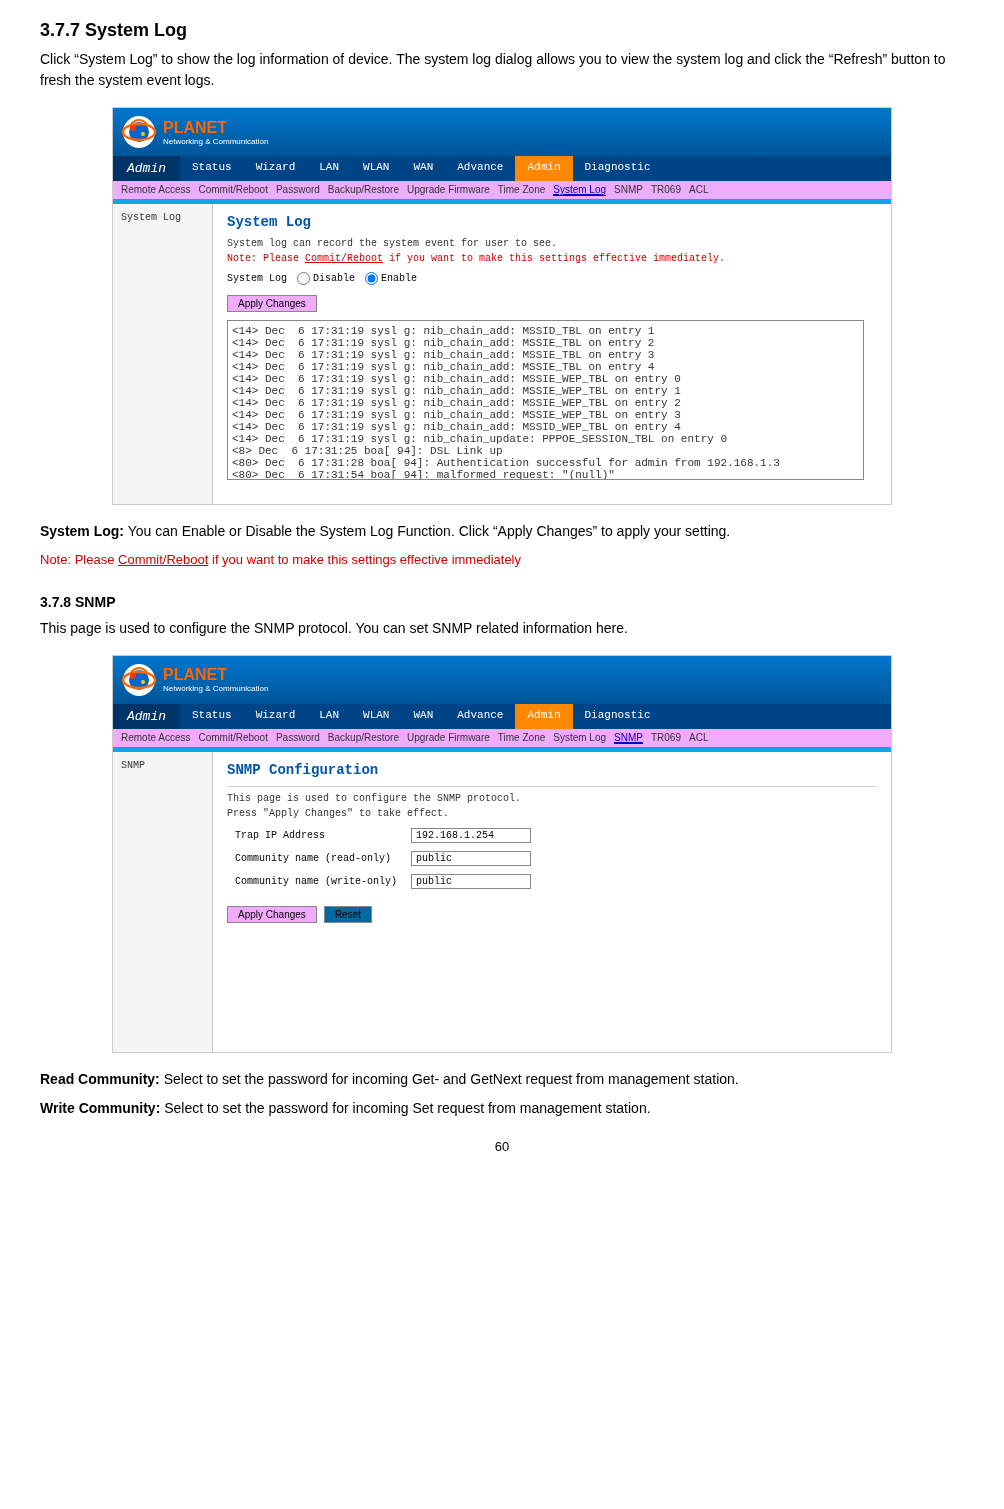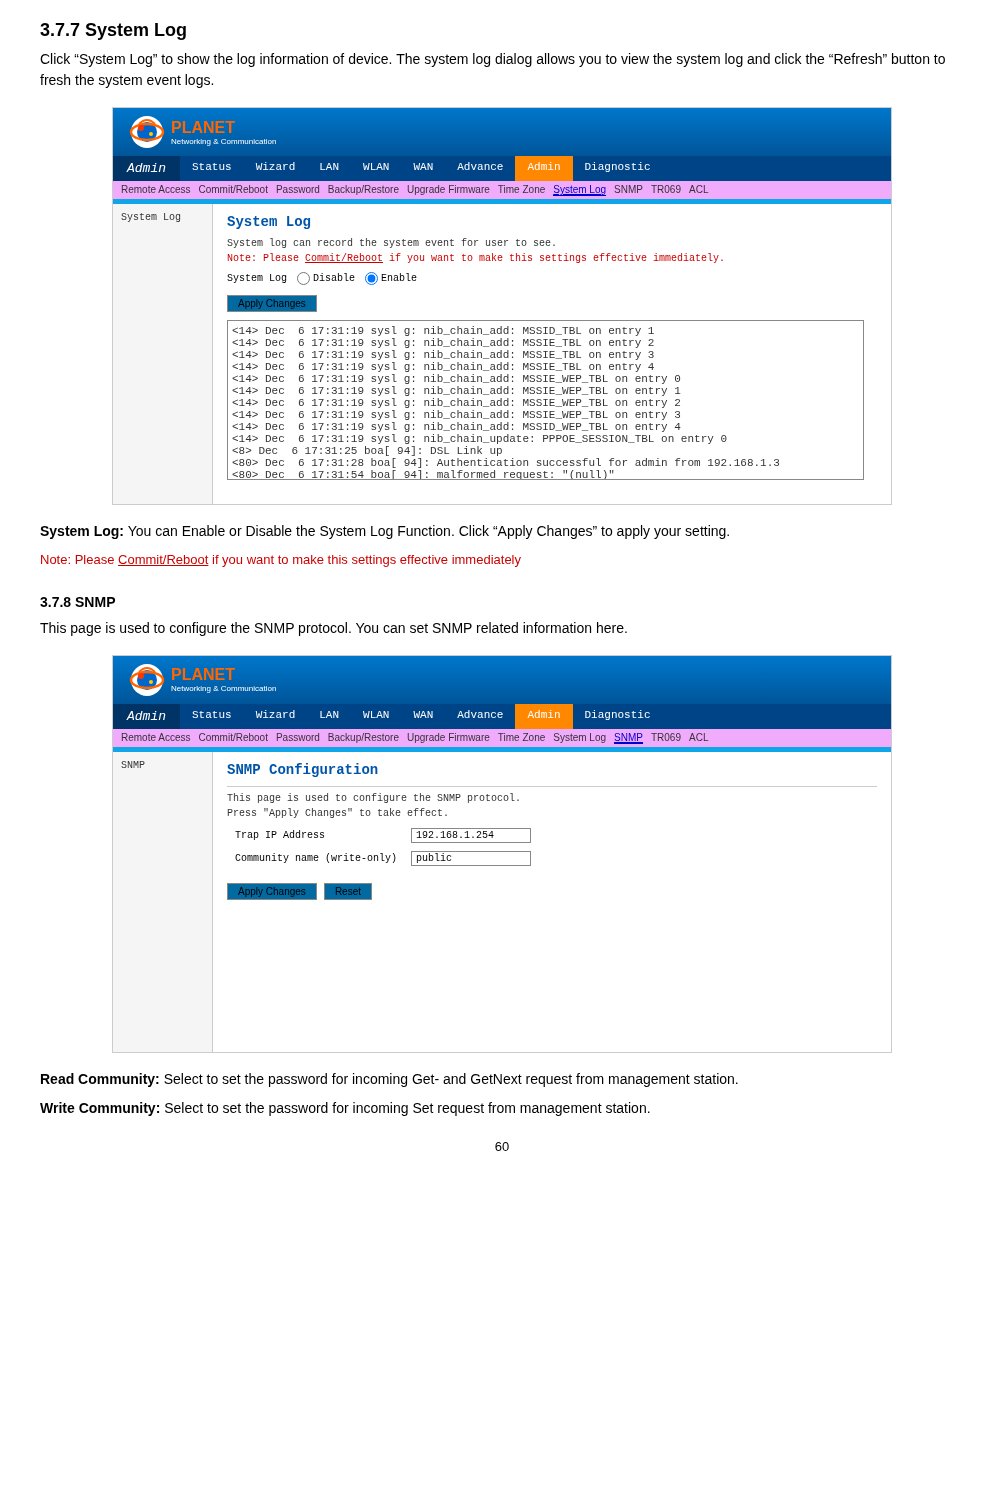--- a/index.html
+++ b/index.html
@@ -24,21 +24,21 @@
     .router-screenshot {
       border: 1px solid #ccc;
       margin: 16px auto;
       width: 780px;
       background: #fff;
       font-size: 11px;
     }
 
     .router-header {
       background: linear-gradient(to bottom, #0077cc, #005599);
-      padding: 6px 16px;
+      padding: 6px 8px;
       display: flex;
       align-items: flex-start;
     }
 
     .planet-logo {
       display: flex;
       align-items: center;
       gap: 6px;
     }
 
@@ -179,21 +179,21 @@
 
     .radio-group label {
       display: flex;
       align-items: center;
       gap: 3px;
       font-family: 'Courier New', monospace;
       font-size: 10px;
     }
 
     .apply-btn {
-      background: #0369a1;
+      background: #f0abfc;
       border: 1px solid #888;
       padding: 2px 10px;
       font-size: 10px;
       cursor: pointer;
       font-family: Arial, sans-serif;
       margin: 4px 0 8px 0;
     }
 
     .reset-btn {
       background: #0369a1;
@@ -418,20 +418,26 @@
 
       <table class="snmp-form-table">
         <tbody>
             <tr>
           <td>Trap IP Address</td>
           <td>
             <input class="snmp-input" type="text" value="192.168.1.254" style="">
           </td>
         </tr>
         <tr>
+          <td>Community name (read-only)</td>
+          <td>
+            <input class="snmp-input" type="text" value="public" style="">
+          </td>
+        </tr>
+        <tr>
           <td>Community name (write-only)</td>
           <td>
             <input class="snmp-input" type="text" value="public" style="">
           </td>
         </tr>
       </tbody>
         </table>
 
       <div>
         <button class="apply-btn">Apply Changes</button>

